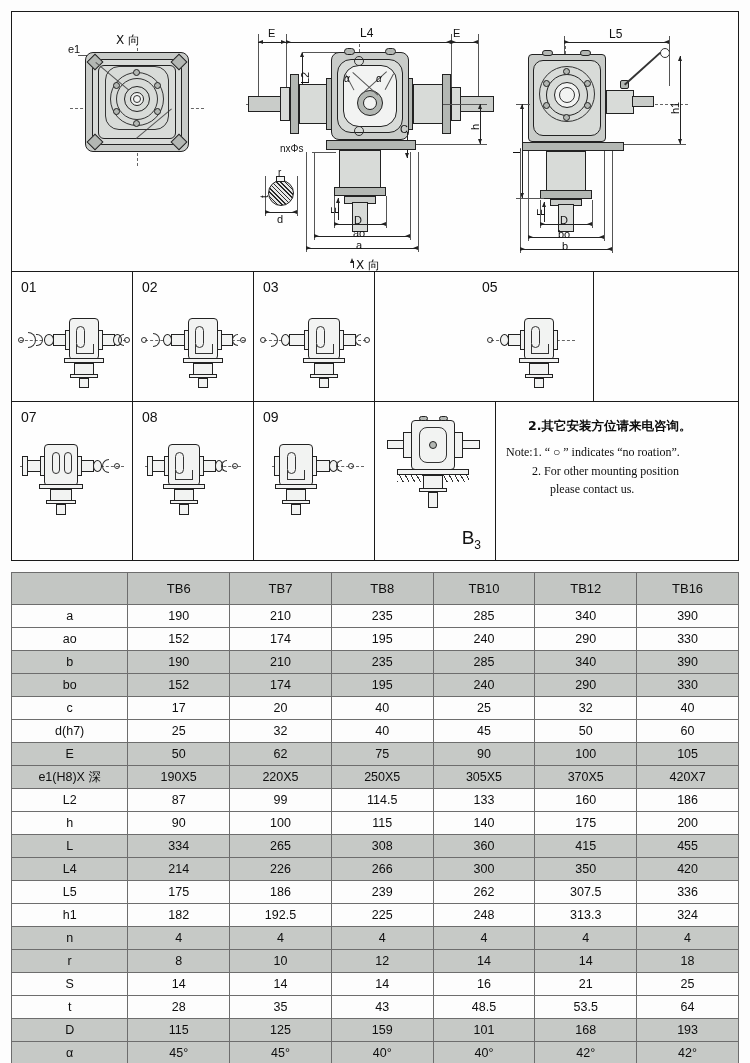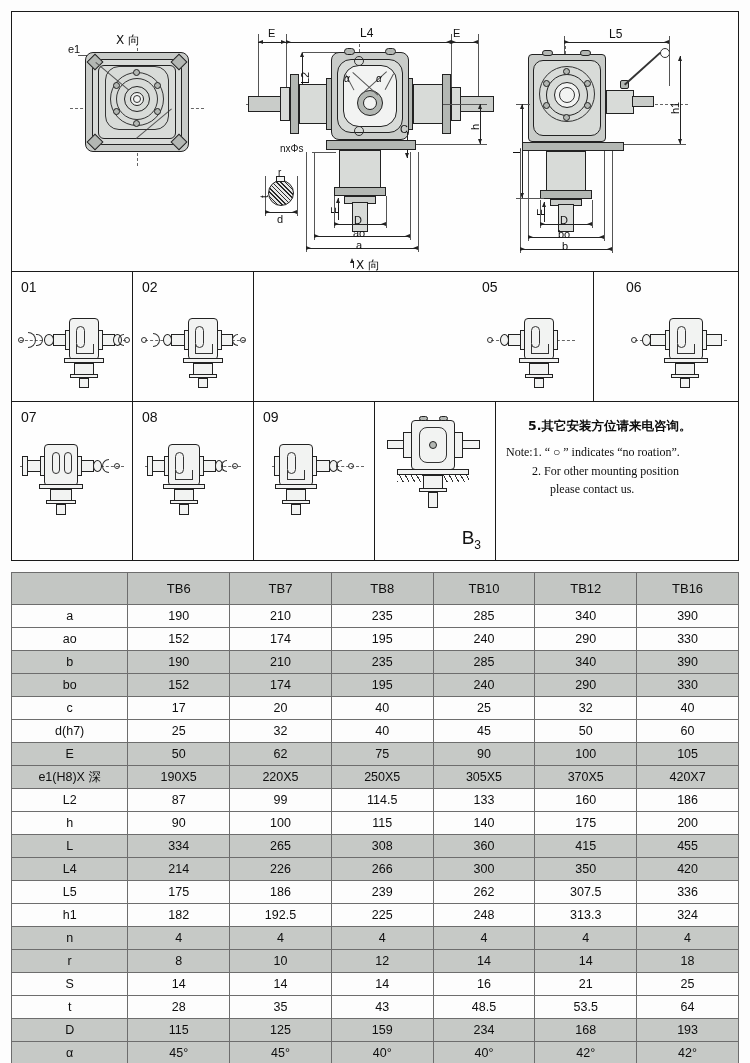--- a/index.html
+++ b/index.html
@@ -481,20 +481,42 @@
             <div class="body wh" style="left:88px; top:38px; width:12px; height:12px;"></div>
             <div class="body none" style="left:99px; top:38px; width:6px; height:12px; border:1.1px solid #333; border-right:none; border-radius:6px 0 0 6px;"></div>
             <div class="body none rnd" style="left:107px; top:41px; width:6px; height:6px; border:1px solid #333;"></div>
             <div class="body wh" style="left:50px; top:62px; width:40px; height:5px;"></div>
             <div class="body wh" style="left:60px; top:67px; width:20px; height:12px;"></div>
             <div class="body wh" style="left:56px; top:78px; width:28px; height:4px;"></div>
             <div class="body wh" style="left:65px; top:82px; width:10px; height:10px;"></div>
           </div>
         </div>
 
+        <div class="mcell" style="left:242px; width:121px;">
+          <div class="mcell-label">03</div>
+          <div class="mcell-figure">
+            <div class="ctr" style="left:10px; top:44px; width:102px;"></div>
+            <div class="body none rnd" style="left:6px; top:41px; width:6px; height:6px; border:1px solid #333;"></div>
+            <div class="body none" style="left:17px; top:37px; width:7px; height:14px; border:1.1px solid #333; border-left:none; border-radius:0 7px 7px 0;"></div>
+            <div class="body wh rnd" style="left:27px; top:38px; width:9px; height:12px;"></div>
+            <div class="body wh" style="left:35px; top:38px; width:16px; height:12px;"></div>
+            <div class="body wh" style="left:50px; top:34px; width:5px; height:20px;"></div>
+            <div class="body wh r4" style="left:54px; top:22px; width:32px; height:42px;"></div>
+            <div class="body none r4" style="left:62px; top:30px; width:9px; height:22px; border:1px solid #333; border-radius:5px;"></div>
+            <div class="body none" style="left:62px; top:48px; width:18px; height:10px; border:1px solid #333; border-top:none;"></div>
+            <div class="body wh" style="left:85px; top:34px; width:5px; height:20px;"></div>
+            <div class="body wh" style="left:89px; top:38px; width:13px; height:12px;"></div>
+            <div class="body none" style="left:101px; top:38px; width:6px; height:12px; border:1.1px solid #333; border-right:none; border-radius:6px 0 0 6px;"></div>
+            <div class="body none rnd" style="left:110px; top:41px; width:6px; height:6px; border:1px solid #333;"></div>
+            <div class="body wh" style="left:49px; top:62px; width:42px; height:5px;"></div>
+            <div class="body wh" style="left:60px; top:67px; width:20px; height:12px;"></div>
+            <div class="body wh" style="left:56px; top:78px; width:28px; height:4px;"></div>
+            <div class="body wh" style="left:65px; top:82px; width:10px; height:10px;"></div>
+          </div>
+        </div>
 
 
         <div class="mcell" style="left:461px; width:121px;">
           <div class="mcell-label">05</div>
           <div class="mcell-figure">
             <div class="ctr" style="left:18px; top:44px; width:84px;"></div>
             <div class="body none rnd" style="left:14px; top:41px; width:6px; height:6px; border:1px solid #333;"></div>
             <div class="body wh rnd" style="left:27px; top:38px; width:9px; height:12px;"></div>
             <div class="body wh" style="left:35px; top:38px; width:13px; height:12px;"></div>
             <div class="body wh" style="left:47px; top:34px; width:5px; height:20px;"></div>
@@ -502,39 +524,20 @@
             <div class="body none r4" style="left:58px; top:30px; width:9px; height:22px; border:1px solid #333; border-radius:5px;"></div>
             <div class="body none" style="left:58px; top:48px; width:18px; height:10px; border:1px solid #333; border-top:none;"></div>
             <div class="body wh" style="left:80px; top:34px; width:5px; height:20px;"></div>
             <div class="body wh" style="left:46px; top:62px; width:40px; height:5px;"></div>
             <div class="body wh" style="left:56px; top:67px; width:20px; height:12px;"></div>
             <div class="body wh" style="left:52px; top:78px; width:28px; height:4px;"></div>
             <div class="body wh" style="left:61px; top:82px; width:10px; height:10px;"></div>
           </div>
         </div>
 
-        <div class="mcell last" style="left:605px; width:123px;">
-          <div class="mcell-label">06</div>
-          <div class="mcell-figure">
-            <div class="ctr" style="left:18px; top:44px; width:92px;"></div>
-            <div class="body none rnd" style="left:14px; top:41px; width:6px; height:6px; border:1px solid #333;"></div>
-            <div class="body wh rnd" style="left:25px; top:38px; width:9px; height:12px;"></div>
-            <div class="body wh" style="left:33px; top:38px; width:16px; height:12px;"></div>
-            <div class="body wh" style="left:48px; top:34px; width:5px; height:20px;"></div>
-            <div class="body wh r4" style="left:52px; top:22px; width:34px; height:42px;"></div>
-            <div class="body none r4" style="left:60px; top:30px; width:9px; height:22px; border:1px solid #333; border-radius:5px;"></div>
-            <div class="body none" style="left:60px; top:48px; width:18px; height:10px; border:1px solid #333; border-top:none;"></div>
-            <div class="body wh" style="left:85px; top:34px; width:5px; height:20px;"></div>
-            <div class="body wh" style="left:89px; top:38px; width:16px; height:12px;"></div>
-            <div class="body wh" style="left:47px; top:62px; width:44px; height:5px;"></div>
-            <div class="body wh" style="left:58px; top:67px; width:20px; height:12px;"></div>
-            <div class="body wh" style="left:54px; top:78px; width:28px; height:4px;"></div>
-            <div class="body wh" style="left:63px; top:82px; width:10px; height:10px;"></div>
-          </div>
-        </div>
       </div>
 
       <div class="mrow r2">
 
         <div class="mcell" style="left:0px; width:121px;">
           <div class="mcell-label">07</div>
           <div class="mcell-figure">
             <div class="ctr" style="left:8px; top:40px; width:104px;"></div>
             <div class="body wh" style="left:10px; top:30px; width:6px; height:20px;"></div>
             <div class="body wh" style="left:15px; top:34px; width:14px; height:12px;"></div>
@@ -615,21 +618,21 @@
             <div class="body wh" style="left:48px; top:63px; width:20px; height:14px;"></div>
             <div class="body wh" style="left:44px; top:76px; width:28px; height:4px;"></div>
             <div class="body wh" style="left:53px; top:80px; width:10px; height:16px;"></div>
           </div>
           <div class="b3-label">
             <span>B</span><sub>3</sub>
           </div>
         </div>
 
         <div id="note-cell" style="left:484px; width:244px;">
-          <div class="note-cn"><span class="ind">5.其它安装方位请来电咨询。</span></div>
+          <div class="note-cn"><span class="ind">2.其它安装方位请来电咨询。</span></div>
           <div class="note-en">Note:1. “ ○ ” indicates  “no roation”.</div>
           <div class="note-en" style="margin-top:1px;"><span class="ind1">2. For other mounting position</span></div>
           <div class="note-en" style="margin-top:1px;"><span class="ind2">please contact us.</span></div>
         </div>
 
       </div>
     </div>
   </div>
 
   <div id="spec-table-wrap">
@@ -815,21 +818,21 @@
             <td>43</td>
             <td>48.5</td>
             <td>53.5</td>
             <td>64</td>
           </tr>
           <tr class="sh">
             <td class="rowlab">D</td>
             <td>115</td>
             <td>125</td>
             <td>159</td>
-            <td>234</td>
+            <td>101</td>
             <td>168</td>
             <td>193</td>
           </tr>
           <tr class="sh">
             <td class="rowlab">α</td>
             <td>45°</td>
             <td>45°</td>
             <td>40°</td>
             <td>40°</td>
             <td>42°</td>

